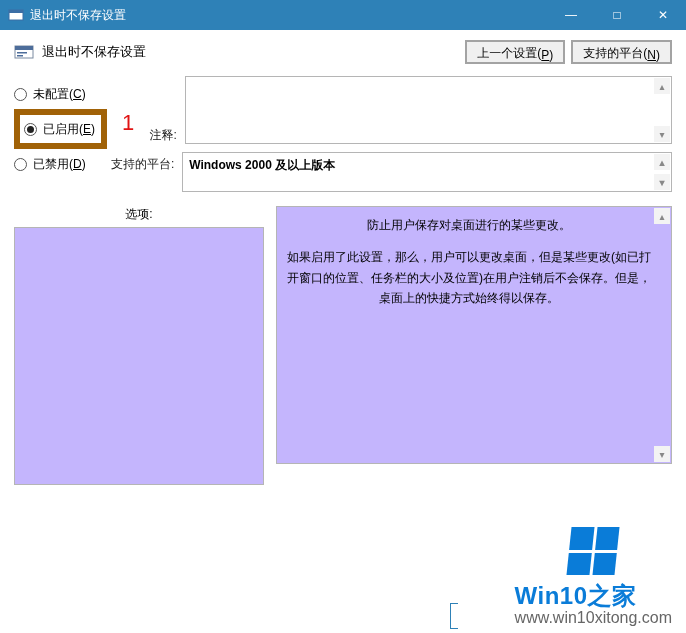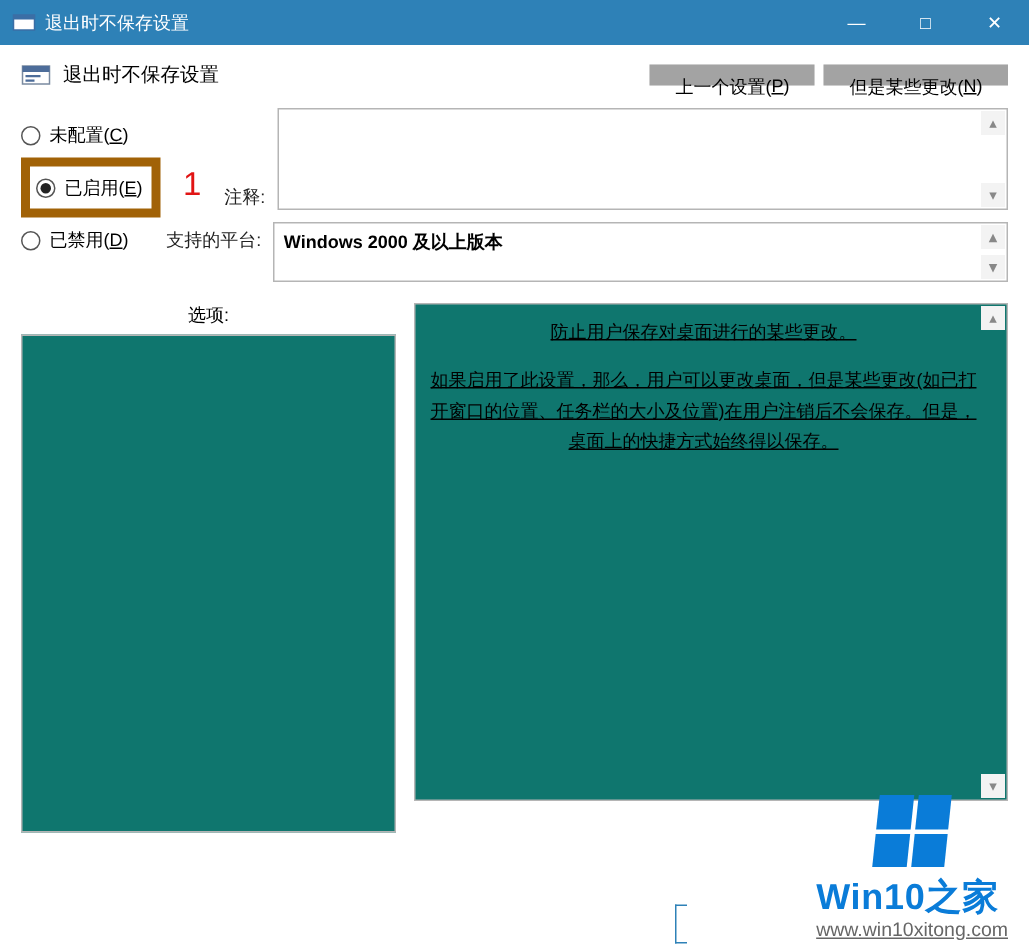--- a/index.html
+++ b/index.html
@@ -44,28 +44,28 @@
   .header-row .bigicon {
     width: 20px; height: 20px;
     margin-right: 8px;
     display: inline-flex; align-items: center; justify-content: center;
   }
   .header-row .heading {
     flex: 1;
     font-size: 13px;
   }
   .navbtn {
-    height: 14px;
+    height: 24px;
     min-width: 96px;
-    border: 7px solid #a3a3a3;
+    border: 2px solid #a3a3a3;
     background: #f0f0f0;
     margin-left: 6px;
     font-size: 12px;
     padding: 0 10px;
-    display: inline-flex; align-items: flex-start; justify-content: center;
+    display: inline-flex; align-items: flex-end; justify-content: center;
   }
   .navbtn u { text-decoration: underline; }
 
   .midgrid {
     display: flex;
     margin-top: 4px;
   }
   .leftcol {
     width: 120px;
     padding-top: 4px;
@@ -140,28 +140,27 @@
 
   .lower {
     display: flex;
     margin-top: 14px;
     gap: 12px;
   }
   .panel-col { flex: 1; display: flex; flex-direction: column; text-align: center; }
   .panel-label { margin-bottom: 4px; }
   .panel {
     border: 1px solid #b5b5b5;
-    background: #0f766e;
-    height: 332px;
+    background: #c4b5fd;
+    height: 258px;
     padding: 8px 18px 8px 8px;
     font-size: 12px;
     line-height: 1.7;
     position: relative;
     overflow: hidden;
-    text-decoration: underline;
   }
   .help-text p { margin: 0 0 12px 0; }
 
   .watermark {
     position: absolute;
     right: 14px; bottom: 6px;
     display: flex; align-items: center;
     gap: 8px;
     flex-direction: column;
   }
@@ -173,21 +172,21 @@
     gap: 3px;
     transform: skewX(-6deg);
   }
   .winlogo div { background: #0a7cd8; }
   .wm-text { display: flex; flex-direction: column; line-height: 1.1; }
   .wm-big {
     font-size: 24px; color: #0a7cd8; font-weight: 600;
     letter-spacing: 0.5px;
   }
   .wm-big .zh { color: #0a7cd8; }
-  .wm-url { font-size: 13px; color: #666; text-decoration: underline; }
+  .wm-url { font-size: 16px; color: #666; }
   .cut-bracket {
     position: absolute;
     left: 450px; bottom: 4px;
     width: 8px; height: 26px;
     border: 1px solid #2e81b7;
     border-right: none;
   }
 </style>
 </head>
 <body>
@@ -222,21 +221,21 @@
         <rect x="3" y="13" width="6" height="1.5" fill="#4d6d9a"></rect>
       </svg>
     </span>
     <span class="heading">退出时不保存设置</span>
     <div class="navbtn">
       <span>上一个设置(</span>
         <u>P</u>
         <span>)</span>
     </div>
     <div class="navbtn">
-      <span>但是某些更改(</span>
+      <span>支持的平台(</span>
         <u>N</u>
         <span>)</span>
     </div>
   </div>
 
   <div class="midgrid">
     <div class="leftcol">
       <div class="radio-row">
         <span class="circle"></span>
         <span><span>未配置(</span><u>C</u><span>)</span></span>

